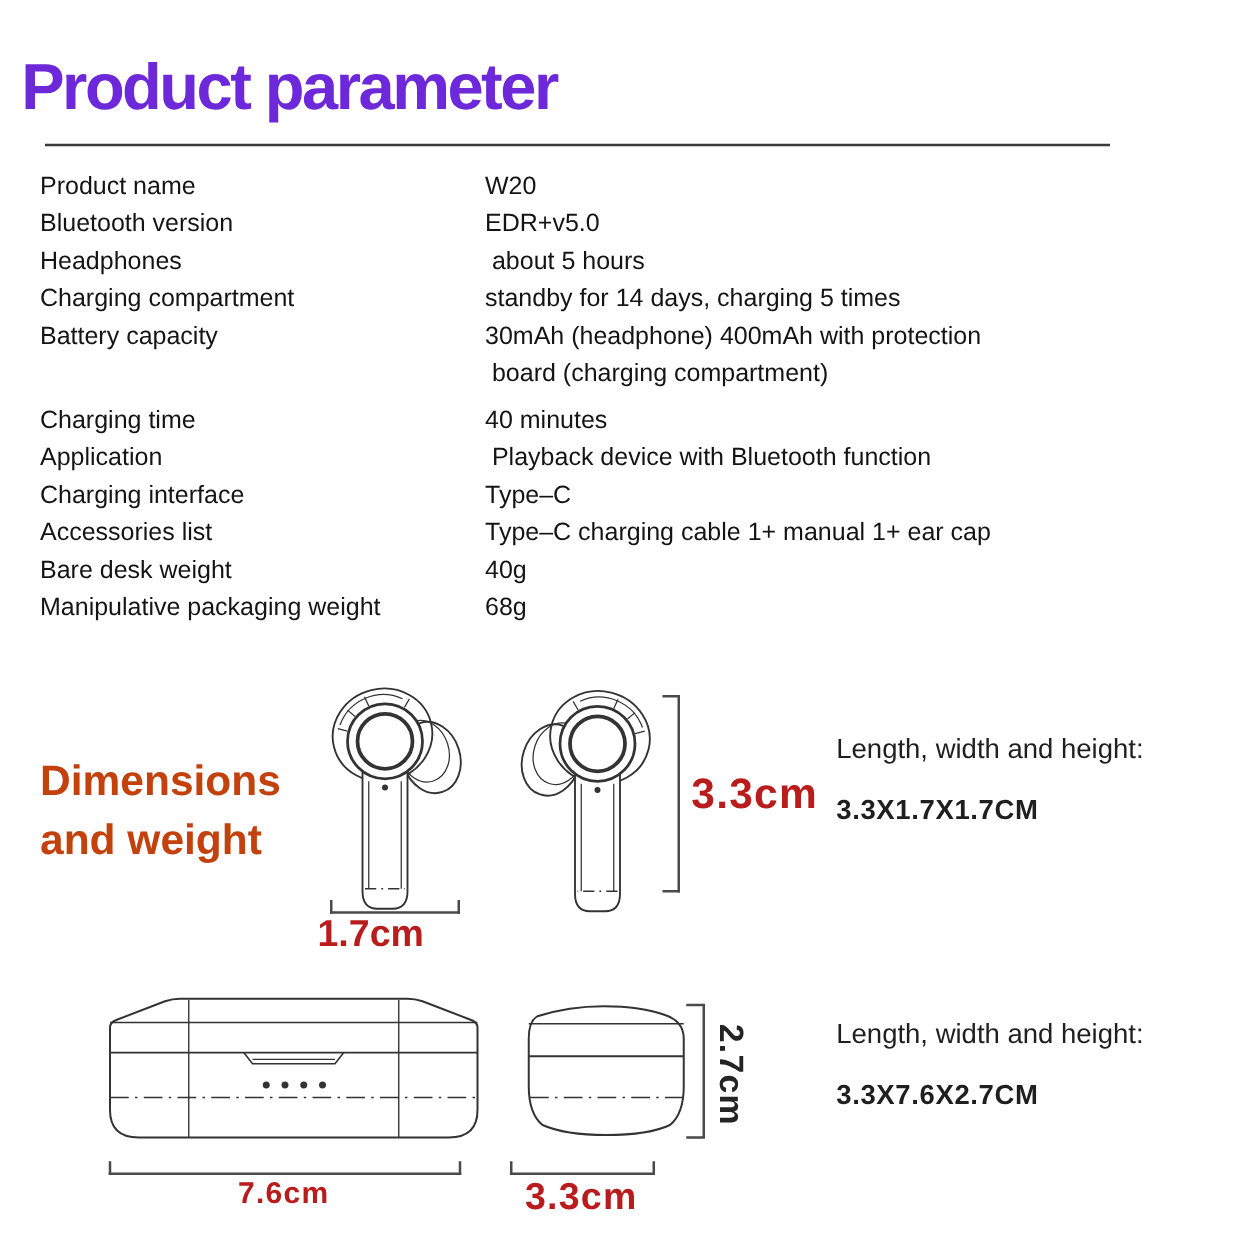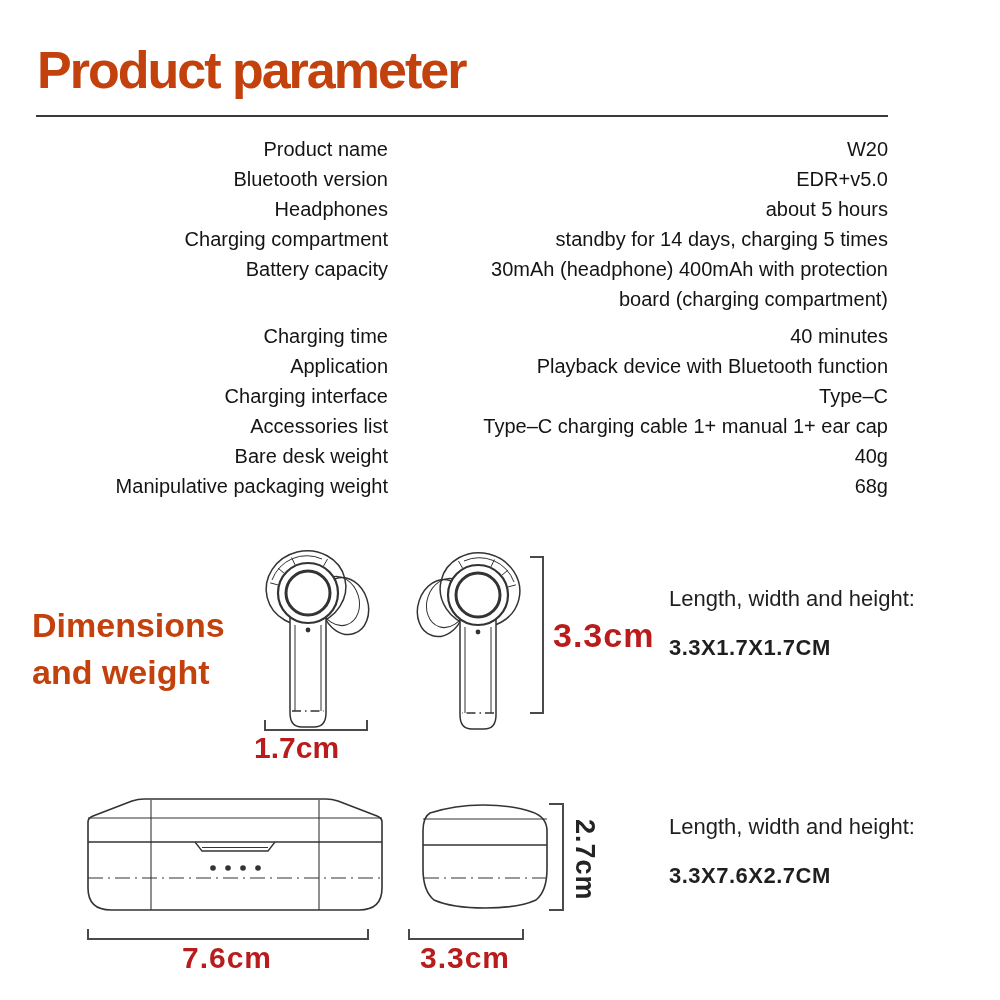--- a/index.html
+++ b/index.html
@@ -2,33 +2,33 @@
 <html><head>
 <meta charset="utf-8">
 <style>
   html,body{margin:0;padding:0;background:#ffffff;}
   .canvas{
     position:relative;width:1000px;height:1000px;background:#ffffff;
     font-family:"Liberation Sans", sans-serif;color:#161616;overflow:hidden;
   }
   .abs{position:absolute;}
   .page-title{
-    left:37px;top:40px;font-size:52px;font-weight:700;letter-spacing:-2px;color:#c2410c;
+    left:17px;top:40px;font-size:52px;font-weight:700;letter-spacing:-2px;color:#6d28d9;
   }
   .title-rule{left:36px;top:115px;width:852px;height:2px;background:#3a3a3a;}
   .spec-table{left:32px;top:134px;width:856px;}
-  .spec-row{display:flex;font-size:20px;line-height:30px;color:#141414;text-align:right;}
+  .spec-row{display:flex;font-size:20px;line-height:30px;color:#141414;}
   .spec-row.gap{margin-top:7px;}
   .spec-label{width:356px;flex:0 0 356px;}
   .spec-value{flex:1;white-space:pre-line;}
   .dim-heading{left:32px;top:602px;font-size:34px;line-height:47px;font-weight:700;color:#c2410c;letter-spacing:0px;}
   .dim-label{font-weight:700;color:#b91c1c;}
   .lbl-17{left:254px;top:731px;width:122px;text-align:left;font-size:30px;}
   .lbl-33bud{left:553px;top:616px;font-size:34px;letter-spacing:1px;}
-  .lbl-76{left:87px;top:941px;width:280px;text-align:center;font-size:30px;letter-spacing:1px;}
+  .lbl-76{left:87px;top:941px;width:280px;text-align:center;font-size:24px;letter-spacing:1px;}
   .lbl-33case{left:408px;top:941px;width:114px;text-align:center;font-size:30px;letter-spacing:1px;}
   .lbl-27{
     left:566px;top:819px;width:34px;height:86px;
     writing-mode:vertical-rl;text-orientation:mixed;
     font-size:27px;font-weight:700;color:#242424;letter-spacing:1px;
   }
   .bracket-h{border-left:2px solid #4a4a4a;border-right:2px solid #4a4a4a;border-bottom:2px solid #4a4a4a;height:9px;}
   .bk-17{left:264px;top:720px;width:100px;}
   .bk-76{left:87px;top:929px;width:278px;}
   .bk-33case{left:408px;top:929px;width:112px;}

